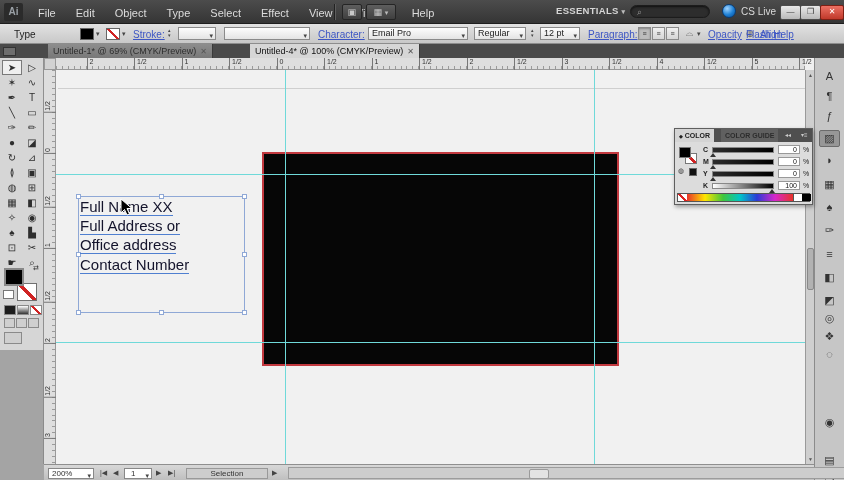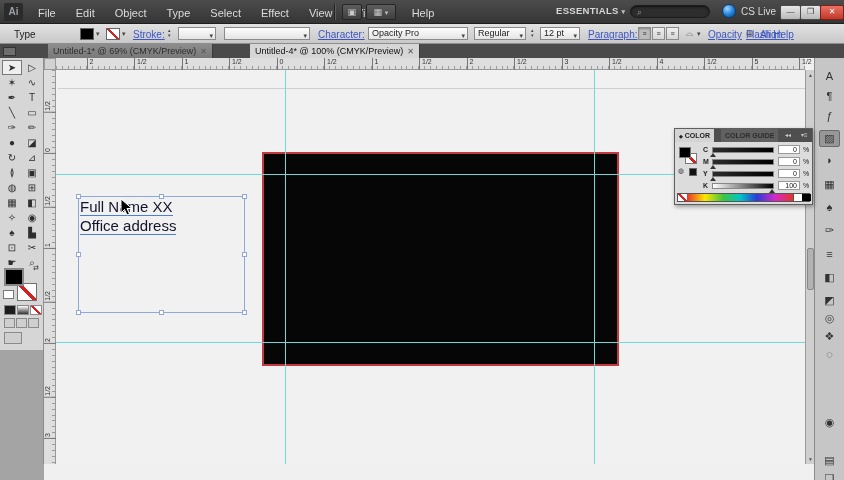--- a/index.html
+++ b/index.html
@@ -180,21 +180,21 @@
       <span>▾</span>
     </span>
     <span class="dd-box abs" style="left:178px;top:3px;width:38px;">
       <span class="dd-caret">▾</span>
     </span>
     <span class="dd-box abs" style="left:224px;top:3px;width:86px;">
       <span class="dd-caret">▾</span>
     </span>
     <span class="link abs" style="left:318px;top:5px;">Character:</span>
     <span class="dd-box abs" style="left:368px;top:3px;width:100px;">
-      <span>Opacity Pro</span>
+      <span>Email Pro</span>
       <span class="dd-caret">▾</span>
     </span>
     <span class="dd-box abs" style="left:401px;top:3px;width:52px;left:474px;">
       <span>Regular</span>
       <span class="dd-caret">▾</span>
     </span>
     <span class="stepper abs" style="left:531px;top:4px;">
       <span>▴</span><br>
       <span>▾</span>
     </span>
@@ -311,21 +311,23 @@
       <div class="handle" style="left:50%;margin-left:-3px;top:-3px;"></div>
       <div class="handle" style="right:-3px;top:-3px;"></div>
       <div class="handle" style="left:-3px;top:50%;margin-top:-3px;"></div>
       <div class="handle" style="right:-3px;top:50%;margin-top:-3px;"></div>
       <div class="handle" style="left:-3px;bottom:-3px;"></div>
       <div class="handle" style="left:50%;margin-left:-3px;bottom:-3px;"></div>
       <div class="handle" style="right:-3px;bottom:-3px;"></div>
     </div>
     <div id="text-object">
         <div class="txt-line"><span>Full Name XX</span></div>
+        <div class="txt-line"><span>Full Address or</span></div>
         <div class="txt-line"><span>Office address</span></div>
+        <div class="txt-line"><span>Contact Number</span></div>
       </div>
     <svg id="cursor" width="13" height="19" viewBox="0 0 13 19">
       <polygon points="1,1 1,15 4.5,11.5 7,17 9.5,16 7,10.5 12,10.5" fill="#000" stroke="#fff" stroke-width="1"></polygon>
     </svg>
   </div>
 
   <div id="vscroll" class="abs">
     <div class="scr-arrow" style="top:0;">▲</div>
     <div id="vthumb"></div>
     <div class="scr-arrow" style="bottom:0;">▼</div>
@@ -399,15 +401,36 @@
       <div class="dock-icon" style="top: 234px;">◩</div>
       <div class="dock-icon" style="top: 252px;">◎</div>
       <div class="dock-icon" style="top: 270px;">❖</div>
       <div class="dock-icon" style="top: 288px;">◌</div>
       <div class="dock-icon" style="top: 356px;">◉</div>
       <div class="dock-icon" style="top: 394px;">▤</div>
       <div class="dock-icon" style="top: 412px;">❏</div>
     </div>
 
   <div id="status-corner" class="abs"></div>
+  <div id="statusbar" class="abs">
+    <div id="zoom-box" class="sb-item">
+      <span>200%</span>
+      <span class="dd-caret">▾</span>
+    </div>
+    <span class="nav-glyph" style="left:56px;">|◀</span>
+    <span class="nav-glyph" style="left:69px;">◀</span>
+    <div id="page-box" class="sb-item">
+      <span>1</span>
+      <span class="dd-caret">▾</span>
+    </div>
+    <span class="nav-glyph" style="left:112px;">▶</span>
+    <span class="nav-glyph" style="left:124px;">▶|</span>
+    <div id="sel-field" class="sb-item">
+      <span>Selection</span>
+    </div>
+    <span class="nav-glyph" style="left:228px;">▶</span>
+    <div id="hscroll">
+      <div id="hthumb"></div>
+    </div>
+  </div>
 
 <span class="link abs" style="left: 746px; top: 29px; z-index: 2;">Flash Help</span>
   </div>
 
 </body></html>

